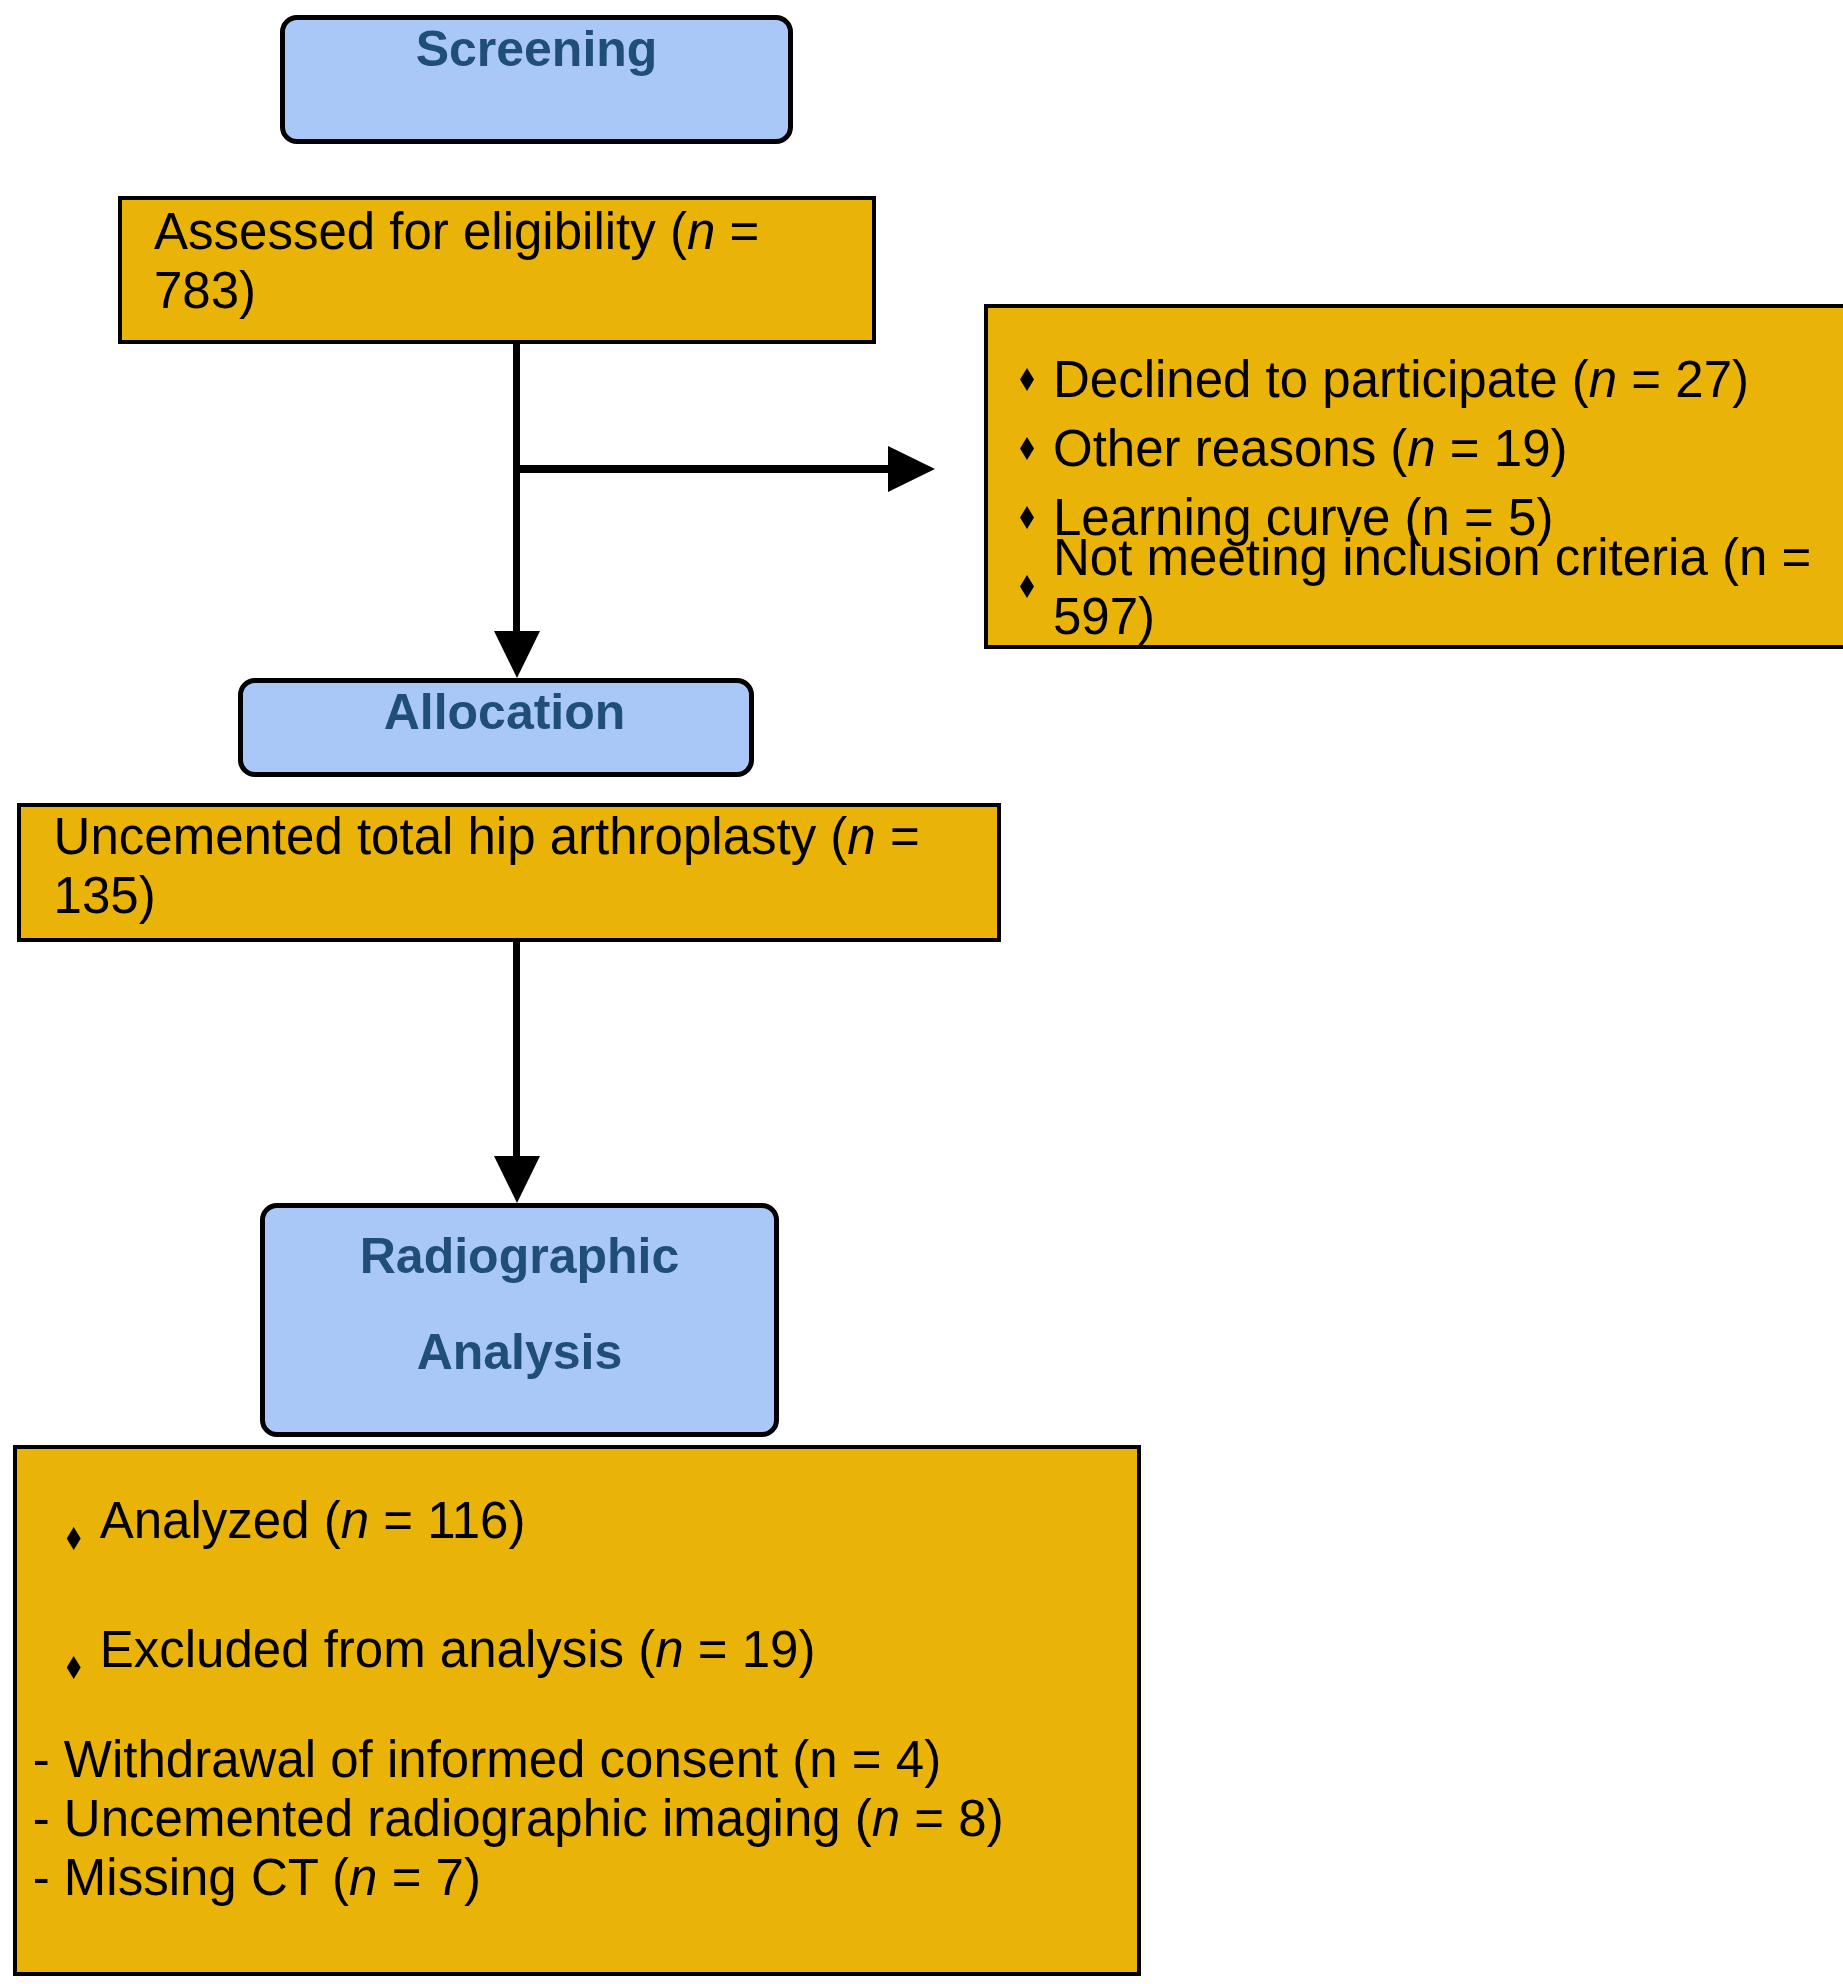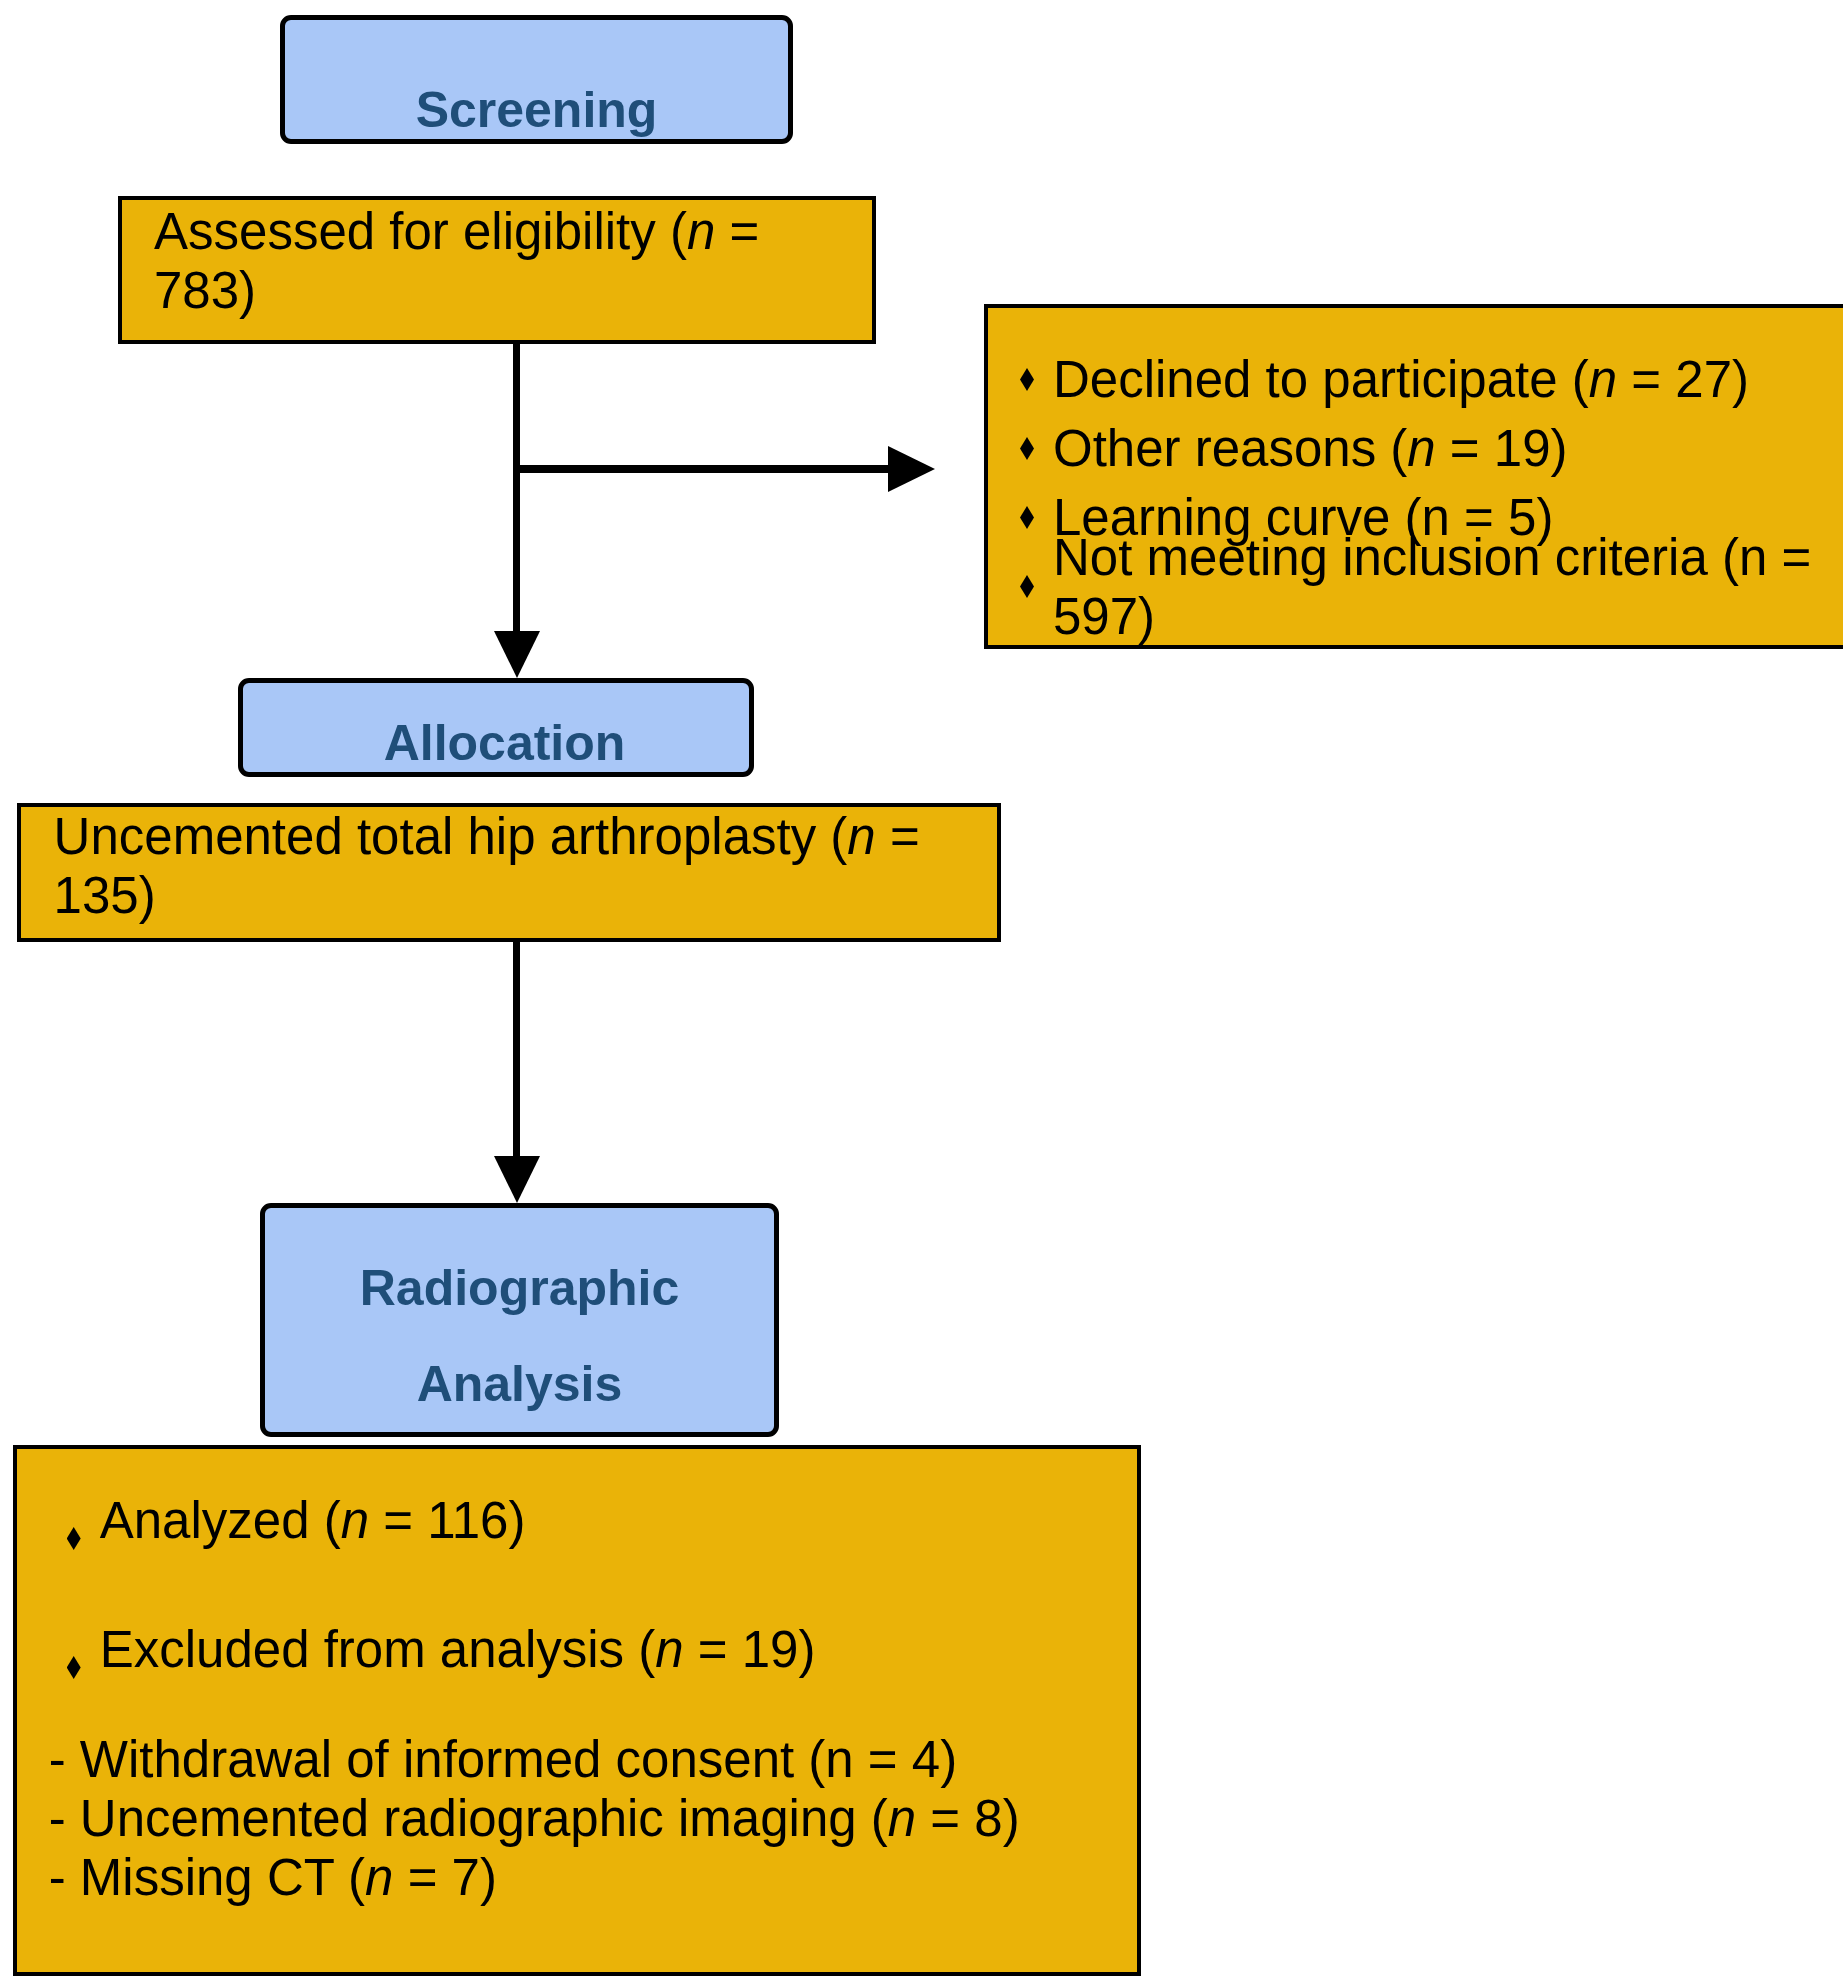--- a/index.html
+++ b/index.html
@@ -9,28 +9,28 @@
     height: 1985px;
     background: #ffffff;
     font-family: "Liberation Sans", sans-serif;
     color: #000000;
   }
   
   .phase {
     position: absolute;
     background: #A9C7F7;
     border: 5.7px solid #000000;
-    border-radius: 11px;
+    border-radius: 17px;
     color: #1F4E79;
     font-weight: bold;
     font-size: 50px;
     display: flex;
     flex-direction: column;
     align-items: center;
-    justify-content: flex-end;
+    justify-content: flex-start;
     text-align: center;
     box-sizing: border-box;
   }
   #phase-screening   { left: 280px; top: 15.3px;   width: 513px; height: 129px; }
   #phase-allocation  { left: 238px; top: 678px; width: 516px; height: 99px; padding-left: 17px; }
   #phase-radiographic{ left: 260px; top: 1203px; width: 519px; height: 234px; line-height: 96px; }
   
   .wbox {
     position: absolute;
     background: #eab308;
@@ -48,21 +48,21 @@
                    padding-top: 55px; }
   .excl-row {
     display: flex; align-items: center; height: 69px;
   }
   .bullet-row {
     display: flex; align-items: flex-end; height: 46px; padding-left: 50px;
   }
   .bullet-row.first { margin-bottom: 83px; }
   .bullet-row.second { margin-bottom: 51px; }
   .dash-row {
-    height: 59px; line-height: 59px; padding-left: 32px;
+    height: 59px; line-height: 59px; padding-left: 16px;
   }
   .diamond {
     display: inline-block;
     width: 14px; height: 23px;
     background: #000000;
     clip-path: polygon(50% 0, 100% 50%, 50% 100%, 0 50%);
     margin-right: 19px;
     flex: 0 0 auto;
   }
   .it { font-style: italic; }

